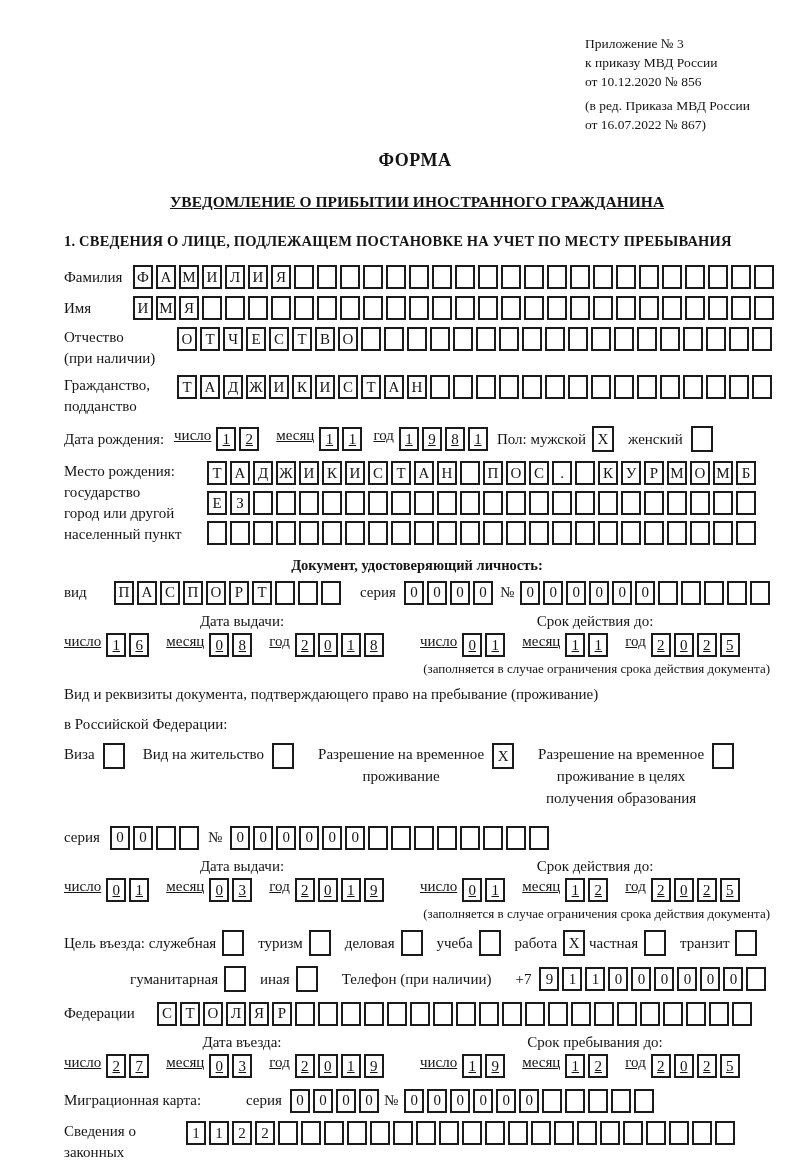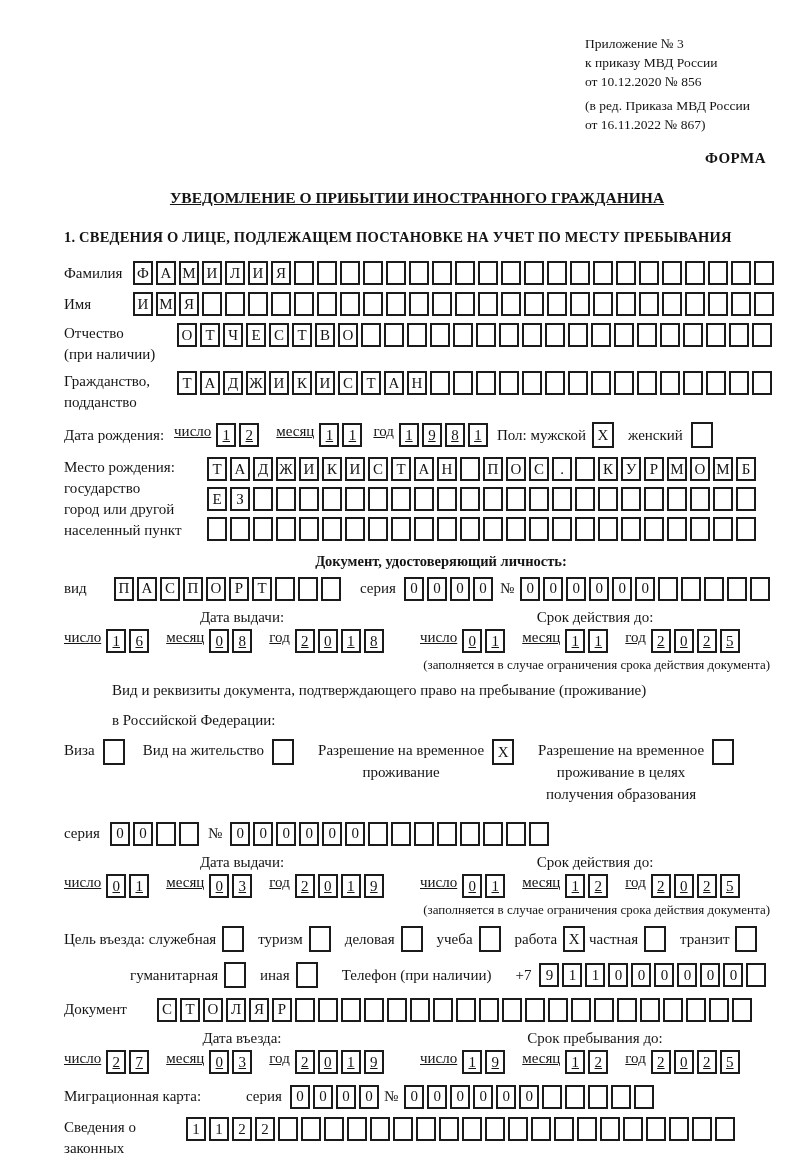--- a/index.html
+++ b/index.html
@@ -3,21 +3,21 @@
 <meta charset="utf-8">
 <style>
   html,body{margin:0;padding:0;background:#fff;}
   body{width:800px;height:1163px;overflow:hidden;color:#141414;
        font-family:"Liberation Serif", serif;}
   .page{padding:34px 30px 0 64px;box-sizing:border-box;width:800px;height:1163px;}
 
   
   .appendix{margin-left:auto;width:185px;font-size:13.5px;line-height:19px;}
   .appendix .grp2{margin-top:5px;}
-  .forma{text-align:right;font-weight:bold;font-size:15px;margin:16px 4px 0 0;letter-spacing:.5px;}
+  .forma{text-align:center;font-weight:bold;font-size:18px;margin:16px 4px 0 0;letter-spacing:.5px;}
 
   
   .title{margin-top:20px;text-align:center;font-weight:bold;font-size:15.5px;line-height:22px;text-decoration:underline;}
   .blank-line{display:inline-block;width:58px;border-bottom:2px solid #222;margin-left:10px;vertical-align:baseline;}
   .section-heading{margin-top:20px;font-weight:bold;font-size:14.5px;text-align:left;letter-spacing:.2px;}
 
   
   .row{display:flex;align-items:flex-start;margin-top:6px;}
   .lbl{font-size:15px;line-height:25px;flex-shrink:0;}
   .ml{white-space:pre-line;line-height:21px;}
@@ -44,33 +44,33 @@
   .opts{display:flex;align-items:flex-start;margin-top:6px;}
   .opt{display:flex;align-items:flex-start;}
   .opt .olbl{font-size:15px;line-height:22px;margin-right:8px;}
   .opt .center{text-align:center;}
 
   .purpose-line{display:flex;align-items:center;margin-top:8px;}
   .purpose-line .plbl{font-size:15px;margin-right:6px;}
   .gap-sm{margin-right:14px;}
   .indent{margin-left:66px;}
   .phone-prefix{font-size:15px;margin:0 8px 0 18px;}
-  .text-line{font-size:15px;line-height:25px;margin-top:5px;margin-left:48px;}
+  .text-line{font-size:15px;line-height:25px;margin-top:5px;}
 </style>
 </head>
 <body>
 
 <div class="page">
 
   <div class="appendix">
     <div>Приложение № 3</div>
     <div>к приказу МВД России</div>
     <div>от 10.12.2020 № 856</div>
     <div class="grp2">(в ред. Приказа МВД России</div>
-    <div>от 16.11.2022 № 867)</div>
+    <div>от 16.07.2022 № 867)</div>
   </div>
 
   <div class="forma">ФОРМА</div>
 
   <div class="title">
     <div>УВЕДОМЛЕНИЕ О ПРИБЫТИИ ИНОСТРАННОГО ГРАЖДАНИНА</div>
   </div>
 
   <div class="section-heading">1. СВЕДЕНИЯ О ЛИЦЕ, ПОДЛЕЖАЩЕМ ПОСТАНОВКЕ НА УЧЕТ ПО МЕСТУ ПРЕБЫВАНИЯ</div>
 
@@ -595,21 +595,21 @@
         <span class="cell">0</span>
         <span class="cell">0</span>
         <span class="cell">0</span>
         <span class="cell">0</span>
         <span class="cell">0</span>
         <span class="cell"></span>
       </span>
   </div>
 
   <div class="row" style="align-items:center;margin-top:9px;">
-    <span class="lbl" style="width:93px;">Документ</span>
+    <span class="lbl" style="width:93px;">Федерации</span>
     <span class="boxrow">
         <span class="cell">С</span>
         <span class="cell">Т</span>
         <span class="cell">О</span>
         <span class="cell">Л</span>
         <span class="cell">Я</span>
         <span class="cell">Р</span>
         <span class="cell"></span>
         <span class="cell"></span>
         <span class="cell"></span>

